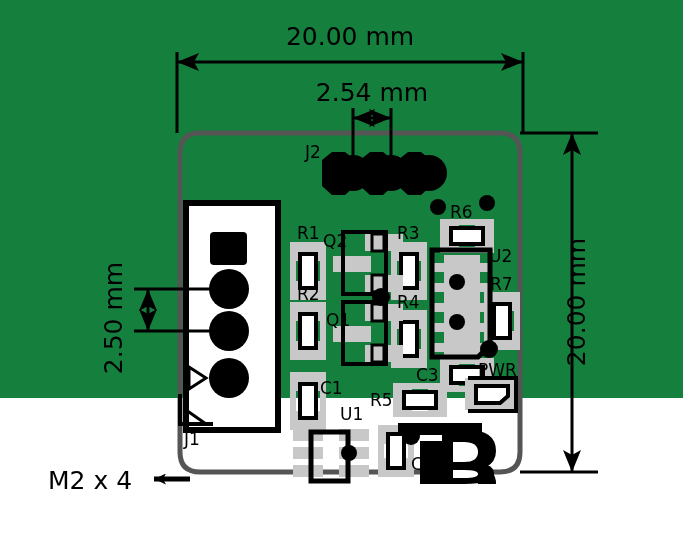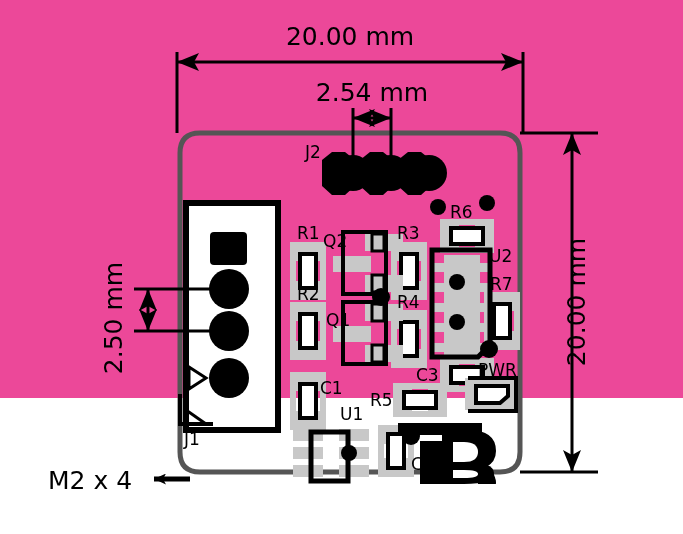--- a/index.html
+++ b/index.html
@@ -10,21 +10,21 @@
   body {
     width: 683px;
     height: 534px;
     font-family: "DejaVu Sans", sans-serif;
     overflow: hidden;
   }
   #stage {
     position: relative;
     width: 683px;
     height: 398px;
-    background: #ec4899;
+    background: #15803d;
   }
   svg.layer {
     position: absolute;
     left: 0;
     top: 0;
     width: 683px;
     height: 534px;
   }
   .dimtext {
     font-family: "DejaVu Sans", sans-serif;

